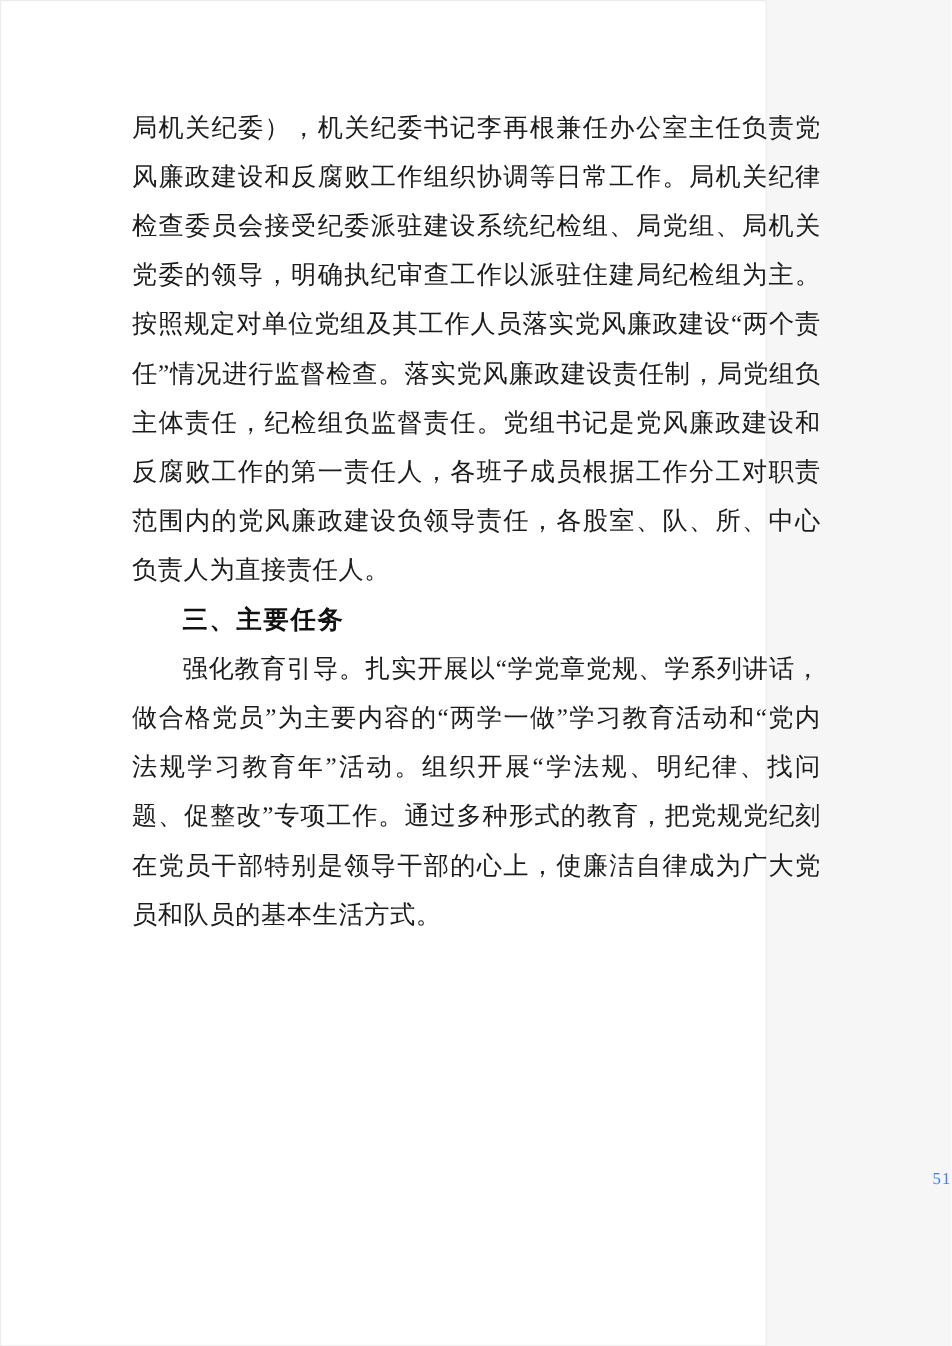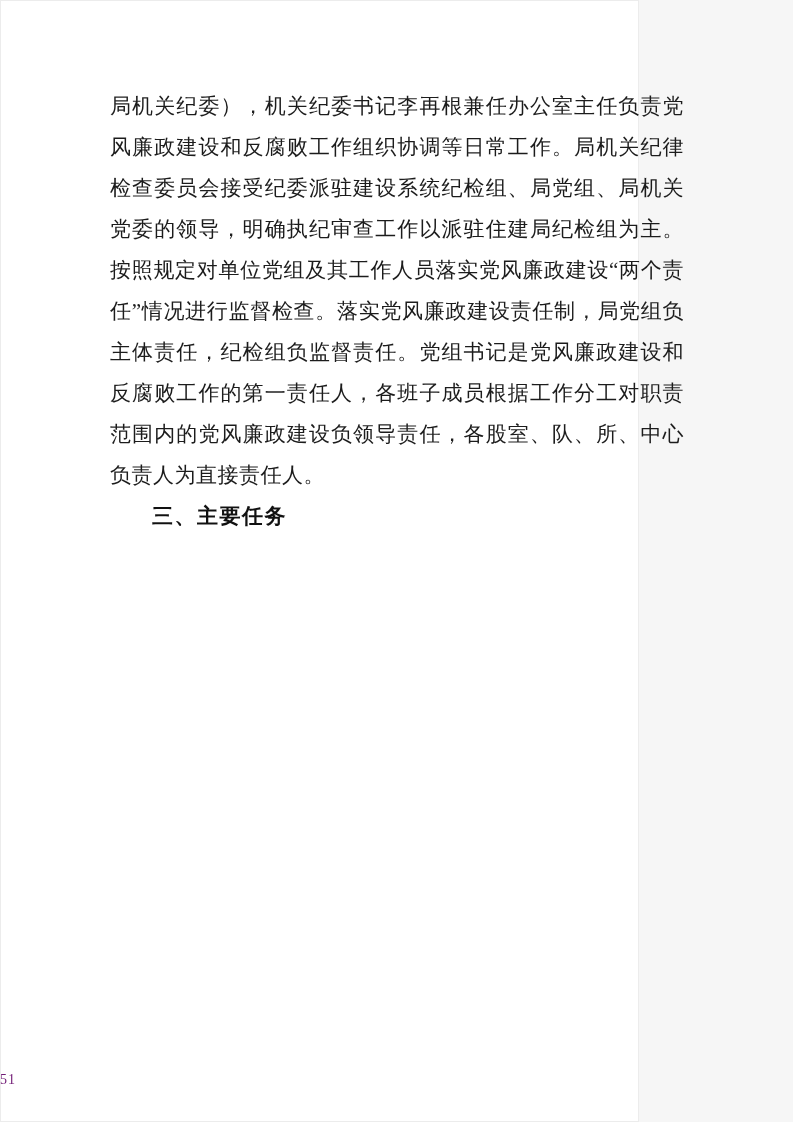--- a/index.html
+++ b/index.html
@@ -53,31 +53,32 @@
     }
     p.subsection-heading {
       margin: 0;
       font-size: 21px;
       line-height: 41px;
       text-indent: 2em;
       letter-spacing: 0.5px;
     }
     .page-number {
       position: absolute;
-      top: 1072px;
+      top: 976px;
       left: 0;
       width: 793px;
-      text-align: left;
+      text-align: right;
       font-size: 14px;
       letter-spacing: 1px;
-      color: #701a75;
+      color: #3b82f6;
     }
   </style>
 </head>
 <body>
 
 <div class="page">
   <div class="content">
     <p class="body-para">局机关纪委），机关纪委书记李再根兼任办公室主任负责党风廉政建设和反腐败工作组织协调等日常工作。局机关纪律检查委员会接受纪委派驻建设系统纪检组、局党组、局机关党委的领导，明确执纪审查工作以派驻住建局纪检组为主。按照规定对单位党组及其工作人员落实党风廉政建设“两个责任”情况进行监督检查。落实党风廉政建设责任制，局党组负主体责任，纪检组负监督责任。党组书记是党风廉政建设和反腐败工作的第一责任人，各班子成员根据工作分工对职责范围内的党风廉政建设负领导责任，各股室、队、所、中心负责人为直接责任人。</p>
     <h2 class="section-heading">三、主要任务</h2>
+    <p class="body-para indent">强化教育引导。扎实开展以“学党章党规、学系列讲话，做合格党员”为主要内容的“两学一做”学习教育活动和“党内法规学习教育年”活动。组织开展“学法规、明纪律、找问题、促整改”专项工作。通过多种形式的教育，把党规党纪刻在党员干部特别是领导干部的心上，使廉洁自律成为广大党员和队员的基本生活方式。</p>
   </div>
   <div class="page-number">51</div>
 </div>
 
 </body></html>

